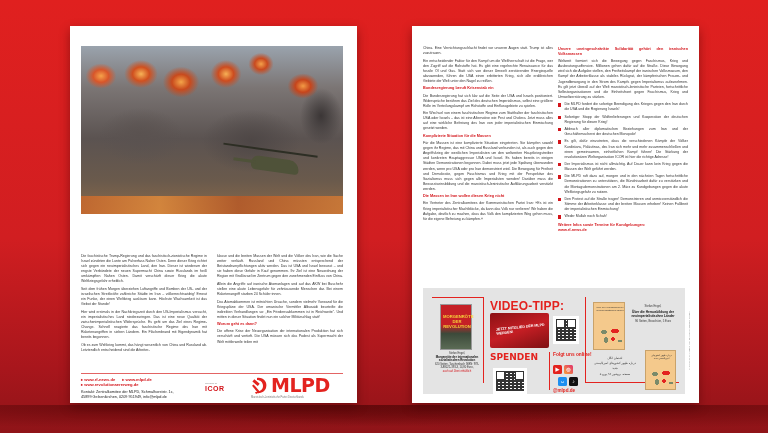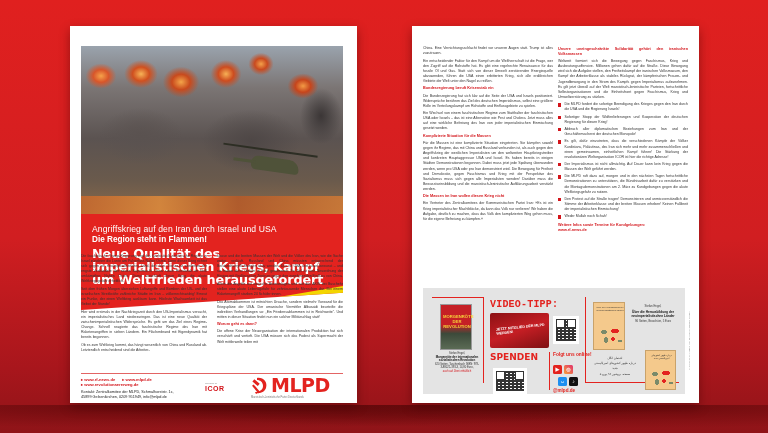--- a/index.html
+++ b/index.html
@@ -114,21 +114,21 @@
   .book1 {
     position: absolute; left: 17px; top: 16px; width: 32px; height: 46px;
     background: linear-gradient(180deg, #c52026 0%, #c52026 45%, #3c4a3a 65%, #5b6b55 100%);
     border: 0.5px solid #999;
   }
   .book1 .bt { position: absolute; left: 2px; top: 9px; width: 28px; color: #f7d03a; font-size: 4.2px; font-weight: bold; line-height: 5px; text-align: center; }
   .book1-meta { position: absolute; left: 11px; top: 64px; width: 46px; text-align: center; font-size: 2.7px; line-height: 3.6px; color: #333; }
   .book1-meta b { display: block; font-size: 2.9px; color: #111; }
   .book1-meta .red { color: #d3141a; }
 
-  .video-title { position: absolute; left: 67px; top: 11px; color: #e3231f; font-size: 10px; font-weight: bold; letter-spacing: 0.2px; font-family: Liberation Mono, monospace; }
+  .video-title { position: absolute; left: 67px; top: 11px; color: #e3231f; font-size: 12px; font-weight: bold; letter-spacing: 0.2px; font-family: Liberation Sans, sans-serif; }
   .video-thumb {
     position: absolute; left: 67px; top: 25px; width: 59px; height: 35px;
     background: linear-gradient(160deg, #8c1114 0%, #c51e24 50%, #7e1013 100%);
     border-radius: 2px;
   }
   .video-thumb .vt { position: absolute; left: 6px; top: 12px; color: #fff; font-size: 3.6px; font-weight: bold; line-height: 4.2px; transform: rotate(-6deg); }
   .qr {
     position: absolute; background: #fff; padding: 3px;
   }
   .qr .grid {
@@ -188,27 +188,20 @@
 </head>
 <body>
 
 <div class="shadow-band"></div>
 
 <div class="page" id="page-front">
   <div class="hero">
     <div class="ground"></div>
     <div class="heli"></div>
   </div>
-  <div class="headline-band">
-    <div class="yellow"></div>
-    <div class="kicker1">Angriffskrieg auf den Iran durch Israel und USA</div>
-    <div class="kicker2">Die Region steht in Flammen!</div>
-    <div class="headline">Neue Qualität des imperialistischen Kriegs, Kampf um Weltfrieden herausgefordert</div>
-    <div class="dateline">28.2.2026</div>
-  </div>
 
   <div class="cols">
     <div class="col">
       <p>Die faschistische Trump-Regierung und das faschistisch-zionistische Regime in Israel zündeten die Lunte am Pulverfass Naher Osten. Denn dieser Krieg richtet sich gegen ein neuimperialistisches Land, den Iran. Dieser ist wiederum der engste Verbündete der neuen Supermacht China sowie Russlands im heiß umkämpften Nahen Osten. Damit verschärft dieser Krieg die akute Weltkriegsgefahr erheblich.</p>
       <p>Seit dem frühen Morgen überziehen Luftangriffe und Bomben der US- und der israelischen Streitkräfte zahlreiche Städte im Iran – völkerrechtswidrig! Erneut ein Funke, der einen Weltkrieg auslösen kann. Höchste Wachsamkeit ist das Gebot der Stunde!</p>
       <p>Hier wird erstmals in der Nachkriegszeit durch den US-Imperialismus versucht, ein imperialistisches Land niederzuringen. Das ist eine neue Qualität der zwischenimperialistischen Widersprüche. Es geht um das Ziel eines Regime-Change. Schnell reagierte das faschistische Regime des Iran mit Raketenangriffen in sieben Ländern. Ein Flächenbrand mit Eigendynamik hat bereits begonnen.</p>
       <p>Ob es zum Weltkrieg kommt, das hängt wesentlich von China und Russland ab. Letztendlich entscheidend sind die Arbeiter-</p>
     </div>
     <div class="col">
       <p>klasse und die breiten Massen der Welt und die Völker des Iran, wie die Sache weiter verläuft. Russland und China müssten entsprechend der Beistandsverpflichtungen aktiv werden. Das ist USA und Israel bewusst – und sie haben diese Gefahr in Kauf genommen. Ihr Ziel ist eine Neuordnung der Region mit Großisrael im Zentrum gegen den zunehmenden Einfluss von China.</p>

